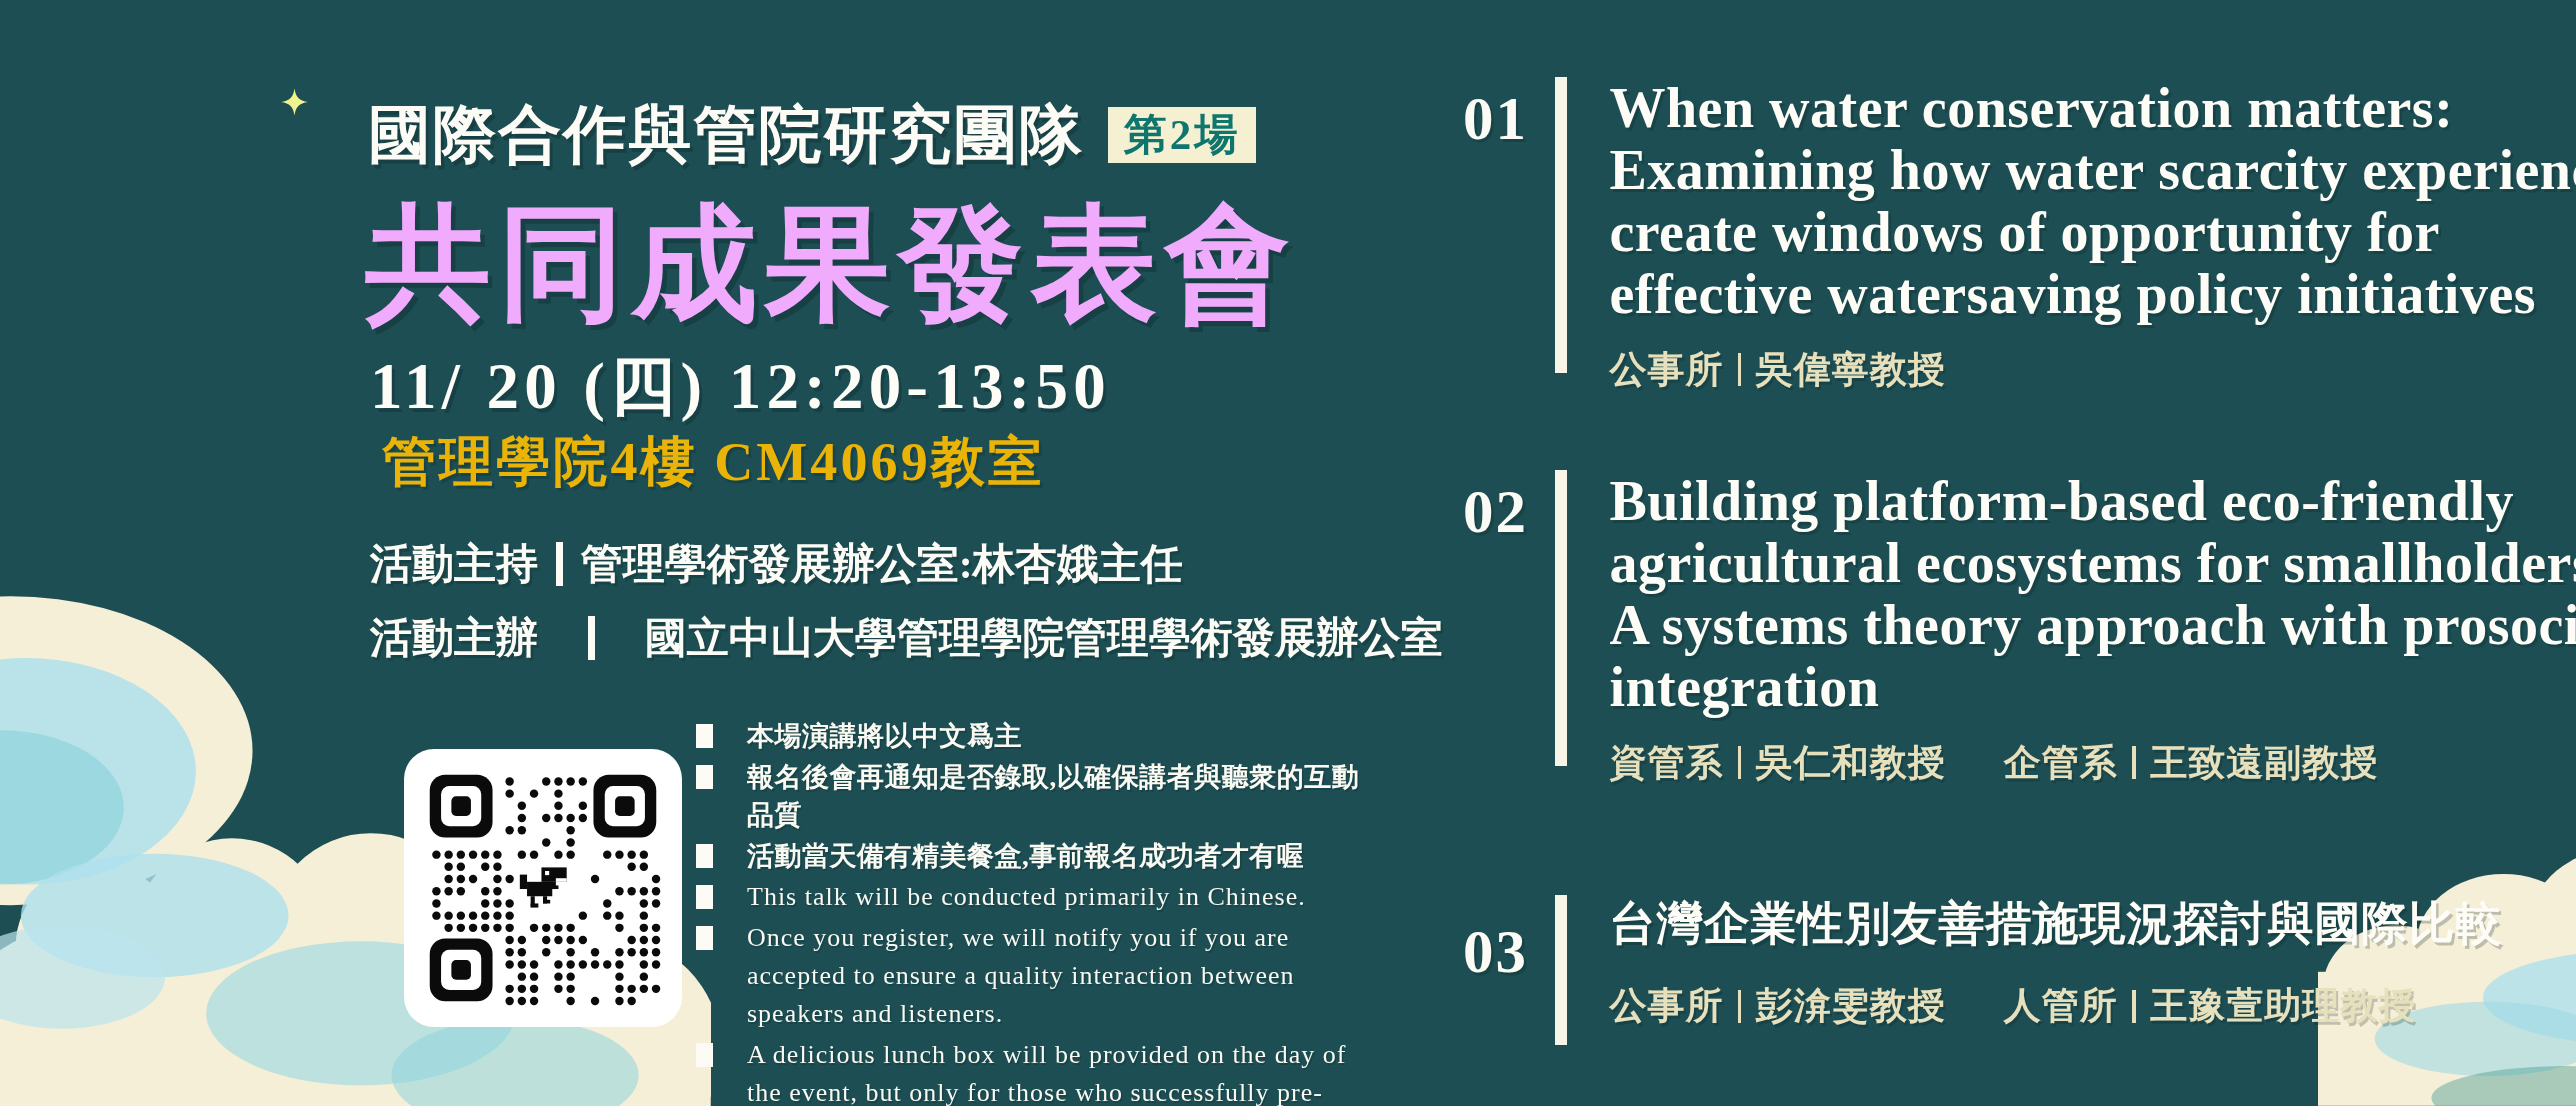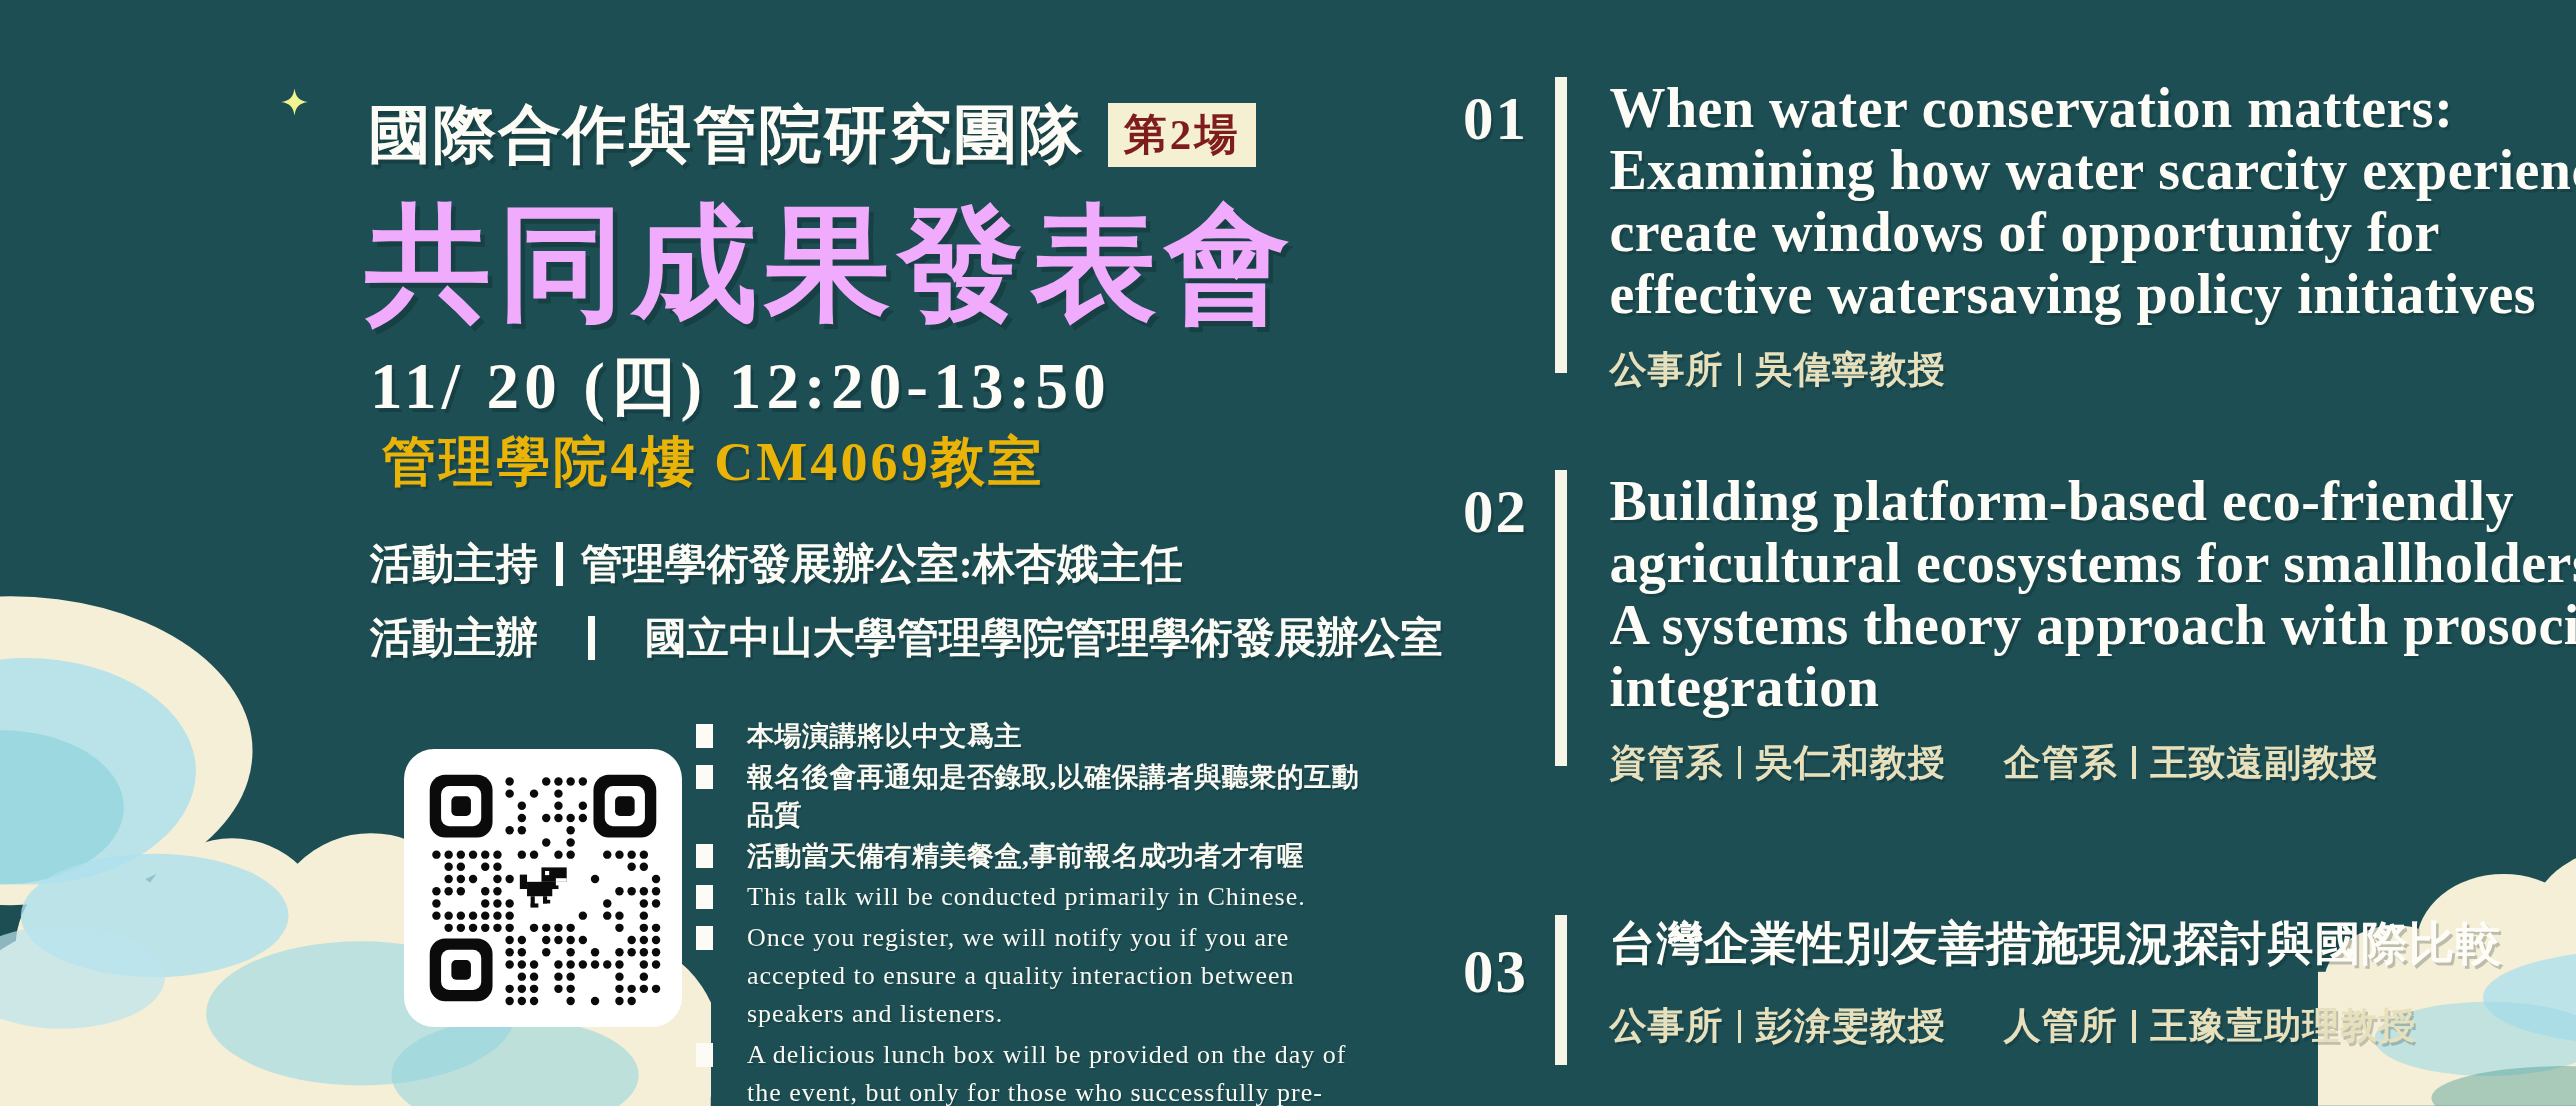--- a/index.html
+++ b/index.html
@@ -10,21 +10,21 @@
   }
   .deco { position:absolute; pointer-events:none; }
 
   
   .subtitle-row { position:absolute; left:368px; top:92px; display:flex; align-items:center; gap:24px;justify-content:flex-end; }
   .series-title {
     font-size:63px; font-weight:700; color:#FCFBF5; letter-spacing:2.1px; white-space:nowrap;
     text-shadow:3.1px 3.6px 0 rgba(8,28,30,.28);
   }
   .badge {
-    width:148px; height:64px; background:#F6F0D3; color:#7f1d1d;
+    width:148px; height:56px; background:#F6F0D3; color:#0f766e;
     display:flex; align-items:center; justify-content:center;
     font-size:43px; font-weight:700; letter-spacing:3.1px;
   }
   .main-title {
     position:absolute; left:365px; top:181px; margin:0;
     font-size:126px; font-weight:700; color:#f0abfc; letter-spacing:7.2px; white-space:nowrap;
     text-shadow:4.6px 5.2px 0 rgba(8,28,30,.28);
   }
   .datetime {
     position:absolute; left:370px; top:342px;
@@ -72,21 +72,21 @@
     color:#FDFCF7; font-size:56px; line-height:62px; font-weight:700; letter-spacing:0.5px;
     text-shadow:2.6px 3.1px 0 rgba(8,28,30,.24); white-space:nowrap;
   }
   .talk-speakers { display:flex; align-items:center; margin-top:19.6px; color:#E7E0BD;
     font-size:37px; font-weight:700; letter-spacing:1px; text-shadow:2.1px 2.6px 0 rgba(8,28,30,.22); }
   .speaker { display:flex; align-items:center; margin-right:58px; white-space:nowrap; }
   .vbar-thin { width:3.6px; height:33px; background:#E7E0BD; margin:0 14.4px; flex:none; }
 
   .talk-1 { top:77px; }  .talk-1 .talk-bar { height:296px; }
   .talk-2 { top:470px; }  .talk-2 .talk-bar { height:296px; }
-  .talk-3 { top:915px; } .talk-3 .talk-bar { height:150px; }
+  .talk-3 { top:895px; } .talk-3 .talk-bar { height:150px; }
   .talk-3 .talk-number { padding-top:21.6px; }
   .talk-3 .talk-title { font-size:46px; line-height:57px; letter-spacing:1px; }
   .talk-3 .talk-speakers { margin-top:29px; }
 </style>
 </head>
 <body>
 
 <div class="banner">
 
   <svg class="deco" style="right:0; bottom:0;" width="773" height="289" viewBox="0 0 1500 560">

